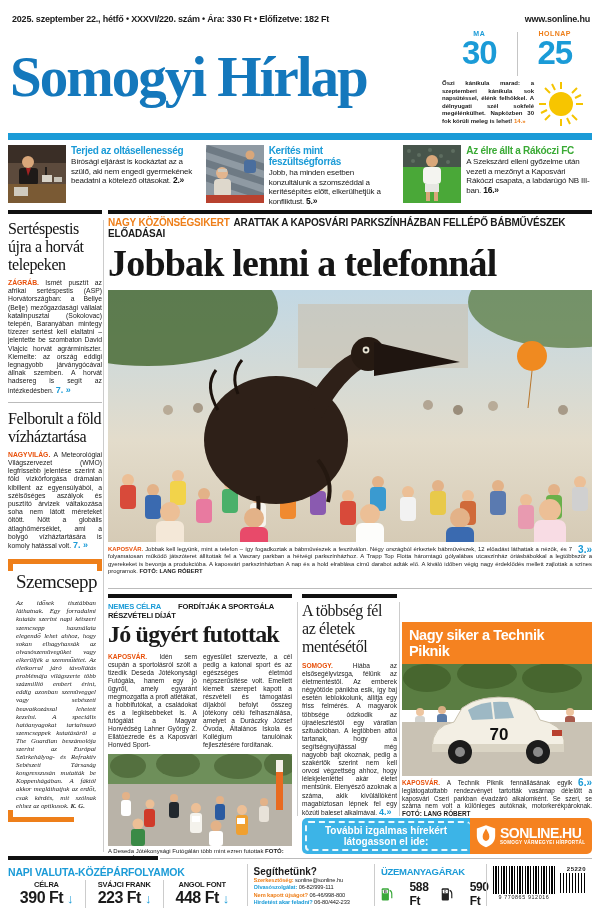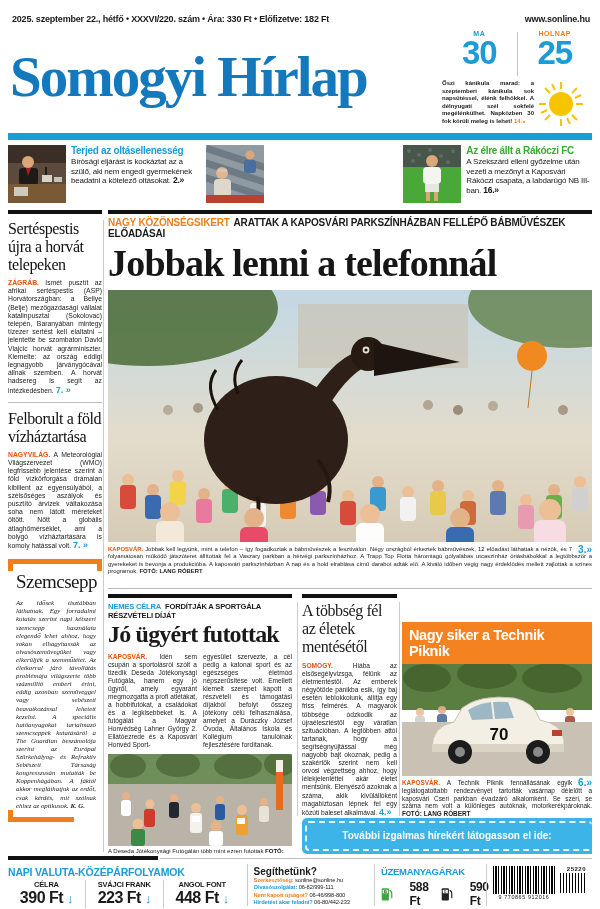--- a/index.html
+++ b/index.html
@@ -57,21 +57,21 @@
   .kicker .hi { color:#ee7f1a; margin-right:4px; }
   .headline { font-family:"Liberation Serif", serif; font-size:38px; line-height:44px; font-weight:600; letter-spacing:-0.8px; color:#161616; margin-top:2px; }
   .mainphoto { width:484px; height:252px; margin-top:5px; display:block; }
   .caption { margin-top:4px; font-size:5.9px; line-height:7.3px; text-align:justify; }
   .caption .credit { font-weight:bold; }
   .cap-ref { float:right; margin-left:6px; font-size:10px; }
 
   
   .runcol { position:absolute; left:108px; top:602px; width:184px; height:256px; overflow:hidden; }
   .runkicker { font-size:7.6px; font-weight:bold; letter-spacing:-0.2px; }
-  .runkicker .hi { color:#1b9bd7; margin-right:4px;text-align:right; }
+  .runkicker .hi { color:#1b9bd7; margin-right:17px;text-align:right; }
   .runheadline { font-family:"Liberation Serif", serif; font-size:24px; line-height:27px; font-weight:600; letter-spacing:-0.8px; margin:1px 0 5px; }
   .runcols { display:flex; gap:6px; }
   .runcols .abody { flex:1; font-size:6.6px; line-height:8px; }
   .runphoto { width:184px; height:92px; margin-top:5px; display:block; }
   .runcap { font-size:6px; line-height:7px; margin-top:2px; }
   .runcap .credit { font-weight:bold; }
 
   .rescol { position:absolute; left:302px; top:602px; width:95px; height:214px; overflow:hidden; }
   .res-title { font-family:"Liberation Serif", serif; font-size:16px; line-height:18px; letter-spacing:-0.4px; margin-bottom:6px; }
   .rescol .abody { font-size:6.6px; line-height:8.1px; }
@@ -196,20 +196,24 @@
             <rect x="-6" y="24" width="70" height="7" transform="rotate(18 29 29)"></rect>
             <rect x="-6" y="38" width="70" height="7" transform="rotate(18 29 29)"></rect>
           </g>
         <circle cx="44" cy="10" r="4.5" fill="#d9a77a"></circle>
           <rect x="38" y="15" width="12" height="13" rx="3" fill="#4a6e9e"></rect>
         <circle cx="16" cy="28" r="6" fill="#e2b58e"></circle>
           <rect x="8" y="34" width="17" height="18" rx="4" fill="#ded8cc"></rect>
         <rect x="12" y="24" width="9" height="3" fill="#cfc9bd"></rect>
         <rect x="0" y="50" width="58" height="8" fill="#b8412f"></rect>
       </svg>
+      <div class="tbody">
+        <div class="ttitle">Kerítés mint feszültségforrás</div>
+        <div class="ttext"><span>Jobb, ha minden esetben konzultálunk a szomszéddal a kerítésépítés előtt, elkerülhetjük a konfliktust. </span><span class="tref">5.»</span></div>
+      </div>
     </div>
     <div class="teaser">
       <svg class="tphoto" viewBox="0 0 58 58">
         <rect width="58" height="22" fill="#47554b"></rect>
         <g fill="#5d6d60">
             <circle cx="6" cy="6" r="2"></circle>
             <circle cx="16" cy="10" r="2"></circle>
             <circle cx="27" cy="5" r="2"></circle>
             <circle cx="38" cy="11" r="2"></circle>
             <circle cx="50" cy="6" r="2"></circle>
@@ -442,20 +446,30 @@
       <span class="pref cap-ref">6.»</span>
       <span class="lbl">KAPOSVÁR.</span><span> A Technik Piknik fennállásának egyik leglátogatottabb rendezvényét tartották vasárnap délelőtt a kaposvári Cseri parkban évadzáró alkalomként. Se szeri, se száma nem volt a különleges autóknak, motorkerékpároknak. </span><span class="credit">FOTÓ: LANG RÓBERT</span>
     </div>
   </div>
 
   <div class="promo">
     <div class="promo-left">
       <div class="inner"></div>
       <div class="promo-text">További izgalmas hírekért látogasson el ide:</div>
     </div>
+    <div class="promo-right">
+      <svg width="20" height="24" viewBox="0 0 24 28">
+        <path d="M12,1 L23,5 V14 C23,21 18,25.5 12,27.5 C6,25.5 1,21 1,14 V5 Z" fill="#ffffff"></path>
+        <path d="M12,5 C14,9 16,11 16,15 C16,18 14,20 12,20 C10,20 8,18 8,15 C8,11 10,9 12,5 Z" fill="#f58220"></path>
+      </svg>
+      <div class="brand">
+        <div class="brand-name">SONLINE.HU</div>
+        <div class="brand-sub">SOMOGY VÁRMEGYEI HÍRPORTÁL</div>
+      </div>
+    </div>
   </div>
 
   <div class="bar" style="top:856px; left:8px; width:150px;"></div>
   <div class="hrule" style="top:858px; left:160px; right:8px;"></div>
 
   <div class="footer">
     <div class="fsec cur">
       <div class="cur-title">NAPI VALUTA-KÖZÉPÁRFOLYAMOK</div>
       <div class="cur-row">
         <div class="cur-item">

